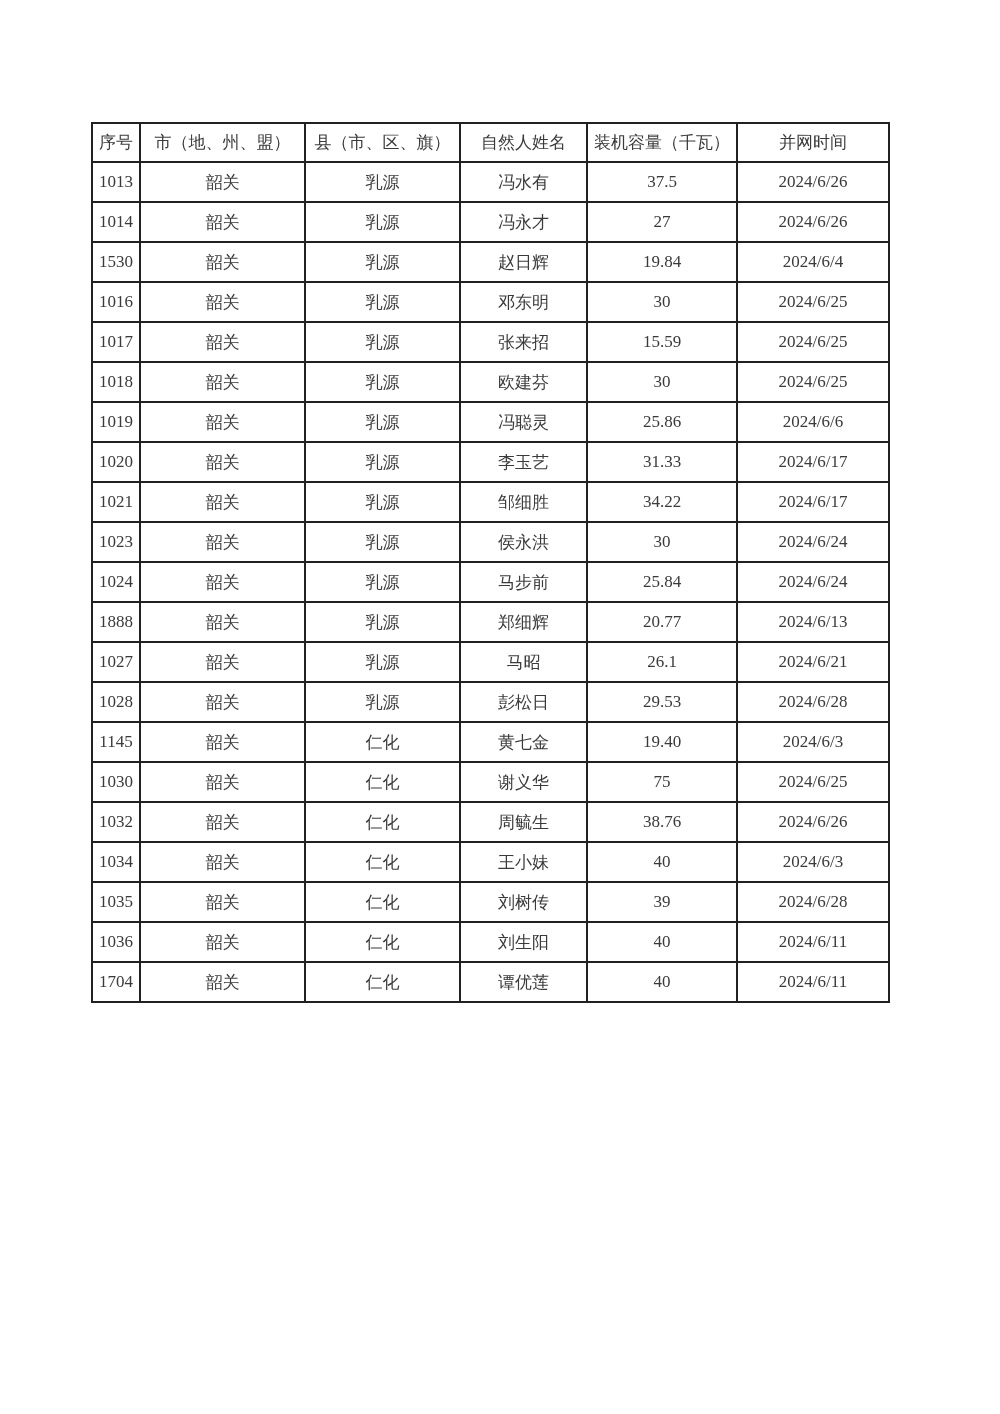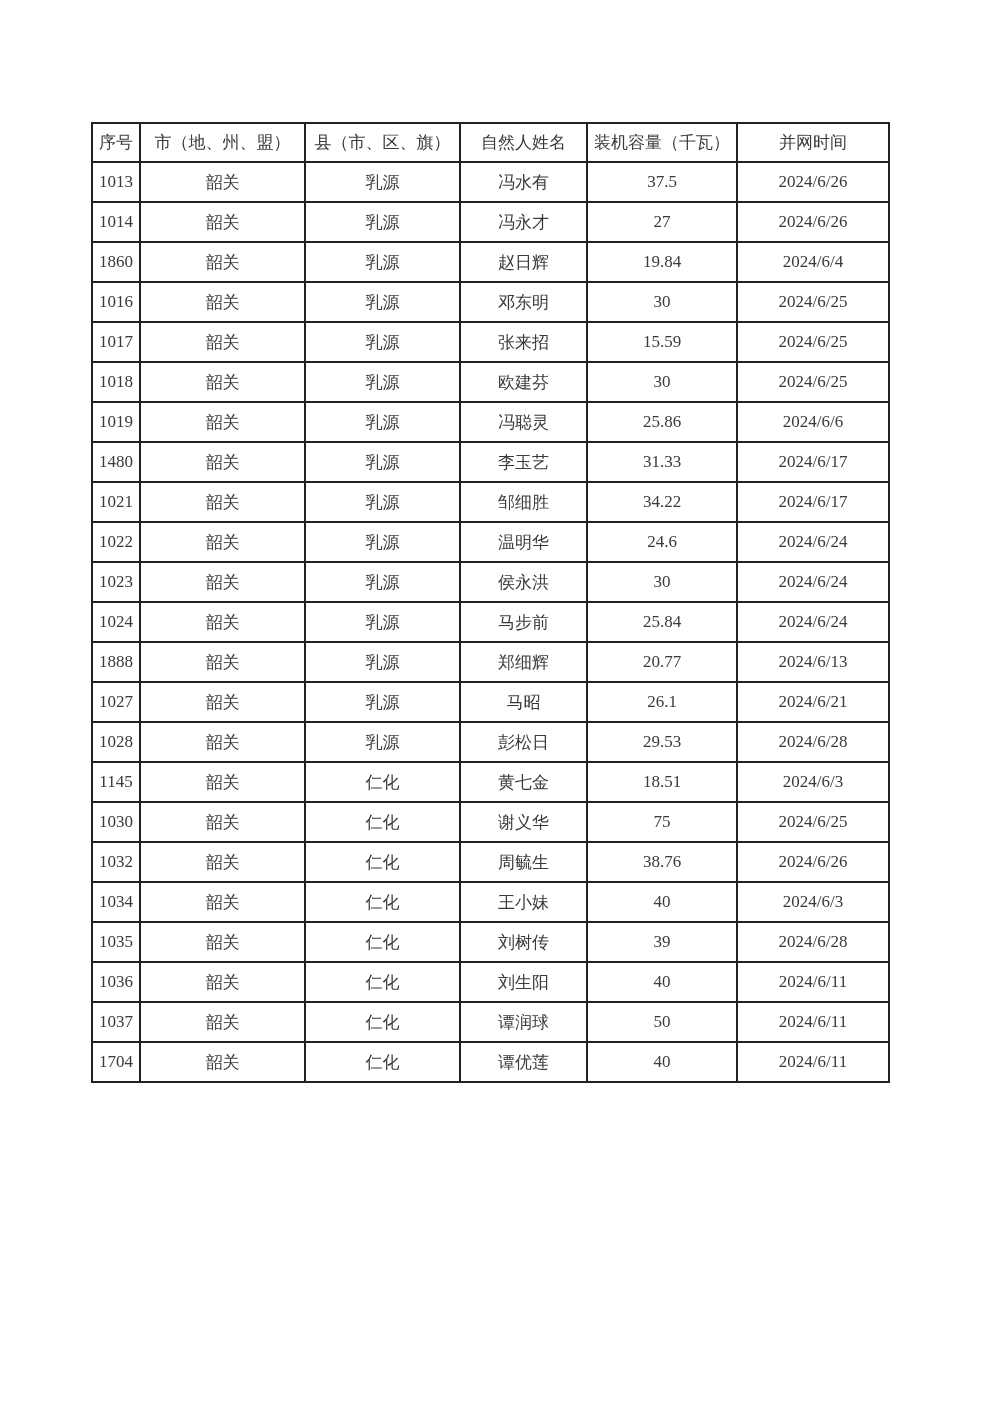--- a/index.html
+++ b/index.html
@@ -78,21 +78,21 @@
         </tr>
         <tr>
           <td>1014</td>
           <td>韶关</td>
           <td>乳源</td>
           <td>冯永才</td>
           <td>27</td>
           <td>2024/6/26</td>
         </tr>
         <tr>
-          <td>1860</td>
+          <td>1530</td>
           <td>韶关</td>
           <td>乳源</td>
           <td>赵日辉</td>
           <td>19.84</td>
           <td>2024/6/4</td>
         </tr>
         <tr>
           <td>1016</td>
           <td>韶关</td>
           <td>乳源</td>
@@ -118,44 +118,36 @@
         </tr>
         <tr>
           <td>1019</td>
           <td>韶关</td>
           <td>乳源</td>
           <td>冯聪灵</td>
           <td>25.86</td>
           <td>2024/6/6</td>
         </tr>
         <tr>
-          <td>1480</td>
+          <td>1020</td>
           <td>韶关</td>
           <td>乳源</td>
           <td>李玉艺</td>
           <td>31.33</td>
           <td>2024/6/17</td>
         </tr>
         <tr>
           <td>1021</td>
           <td>韶关</td>
           <td>乳源</td>
           <td>邹细胜</td>
           <td>34.22</td>
           <td>2024/6/17</td>
         </tr>
         <tr>
-          <td>1022</td>
-          <td>韶关</td>
-          <td>乳源</td>
-          <td>温明华</td>
-          <td>24.6</td>
-          <td>2024/6/24</td>
-        </tr>
-        <tr>
           <td>1023</td>
           <td>韶关</td>
           <td>乳源</td>
           <td>侯永洪</td>
           <td>30</td>
           <td>2024/6/24</td>
         </tr>
         <tr>
           <td>1024</td>
           <td>韶关</td>
@@ -186,21 +178,21 @@
           <td>乳源</td>
           <td>彭松日</td>
           <td>29.53</td>
           <td>2024/6/28</td>
         </tr>
         <tr>
           <td>1145</td>
           <td>韶关</td>
           <td>仁化</td>
           <td>黄七金</td>
-          <td>18.51</td>
+          <td>19.40</td>
           <td>2024/6/3</td>
         </tr>
         <tr>
           <td>1030</td>
           <td>韶关</td>
           <td>仁化</td>
           <td>谢义华</td>
           <td>75</td>
           <td>2024/6/25</td>
         </tr>
@@ -227,28 +219,20 @@
           <td>刘树传</td>
           <td>39</td>
           <td>2024/6/28</td>
         </tr>
         <tr>
           <td>1036</td>
           <td>韶关</td>
           <td>仁化</td>
           <td>刘生阳</td>
           <td>40</td>
-          <td>2024/6/11</td>
-        </tr>
-        <tr>
-          <td>1037</td>
-          <td>韶关</td>
-          <td>仁化</td>
-          <td>谭润球</td>
-          <td>50</td>
           <td>2024/6/11</td>
         </tr>
         <tr>
           <td>1704</td>
           <td>韶关</td>
           <td>仁化</td>
           <td>谭优莲</td>
           <td>40</td>
           <td>2024/6/11</td>
         </tr>

